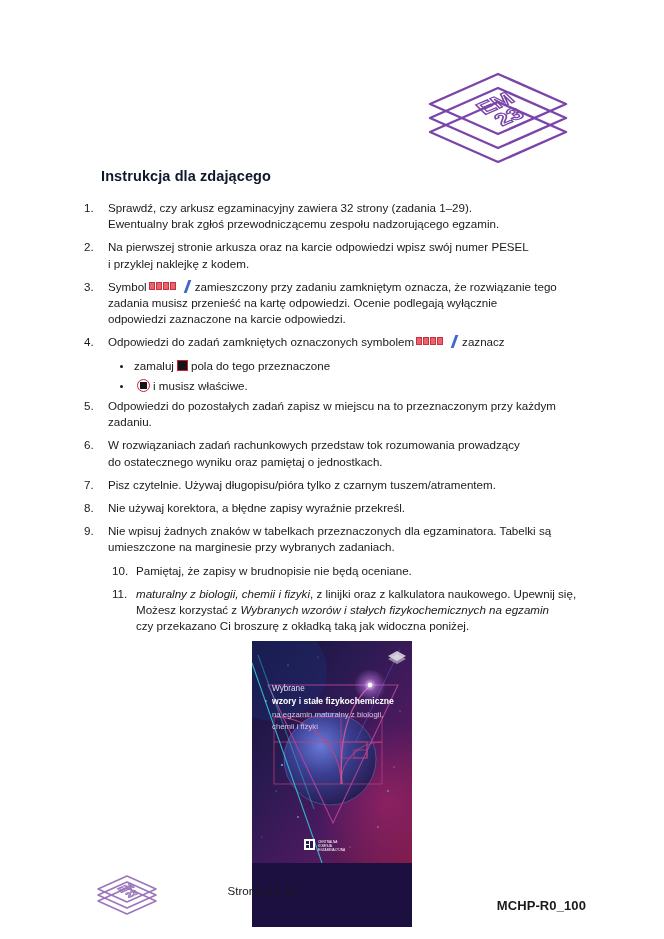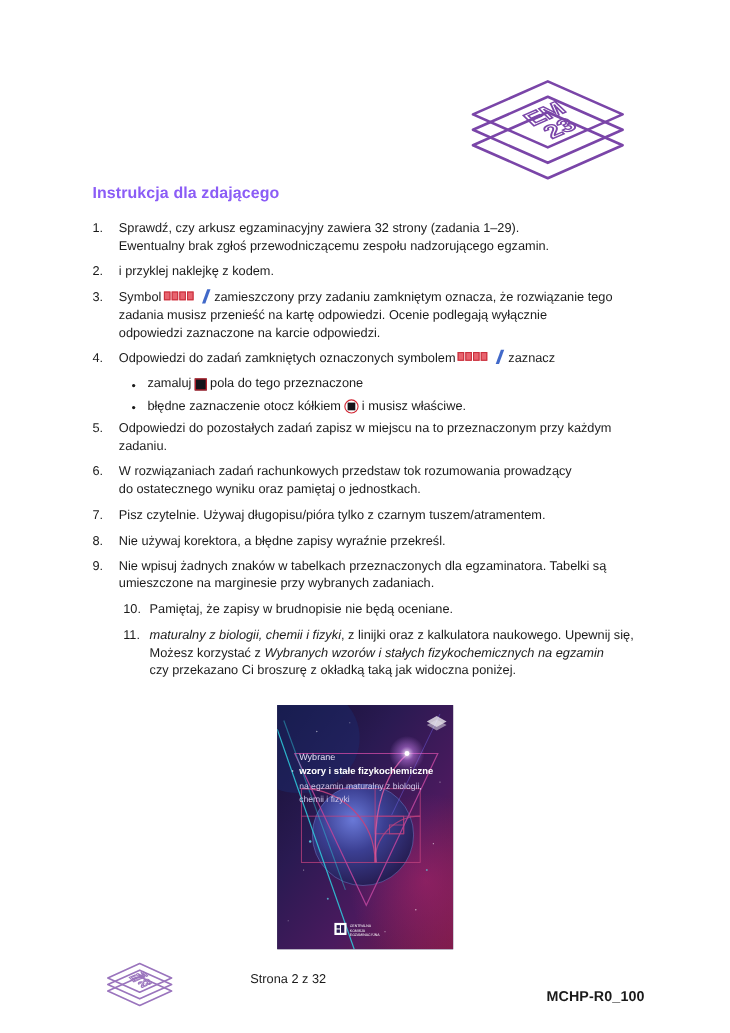--- a/index.html
+++ b/index.html
@@ -38,26 +38,26 @@
     left: 92px;
     top: 872px;
     width: 70px;
     height: 48px;
   }
   .em-logo-small svg { display: block; }
 
   
   .heading {
     position: absolute;
-    left: 84px;
+    left: 101px;
     top: 168px;
     font-size: 14.5px;
     font-weight: bold;
     letter-spacing: 0.1px;
-    color: #8b5cf6;
+    color: #0f172a;
   }
 
   
   .instructions {
     position: absolute;
     left: 84px;
     top: 200px;
     width: 508px;
     font-size: 11.6px;
     line-height: 16.2px;
@@ -178,21 +178,21 @@
     width: 7px; height: 7px;
     background: #15141a;
   }
 
   
   .cover {
     position: absolute;
     left: 252px;
     top: 641px;
     width: 160px;
-    height: 222px;
+    height: 286px;
     overflow: hidden;
     background: #1b1040;
   }
   .cover svg { display: block; }
 
   
   .footer-page {
     position: absolute;
     left: 0;
     top: 884px;
@@ -242,20 +242,21 @@
       <span class="ins-num">1.</span>
       <span class="ins-body">
         <span class="ins-line">Sprawdź, czy arkusz egzaminacyjny zawiera 32 strony (zadania 1–29).</span>
         <span class="ins-line">Ewentualny brak zgłoś przewodniczącemu zespołu nadzorującego egzamin.</span>
       </span>
     </div>
 
     <div class="ins-item">
       <span class="ins-num">2.</span>
       <span class="ins-body">
+        <span class="ins-line">Na pierwszej stronie arkusza oraz na karcie odpowiedzi wpisz swój numer PESEL</span>
         <span class="ins-line">i przyklej naklejkę z kodem.</span>
       </span>
     </div>
 
     <div class="ins-item">
       <span class="ins-num">3.</span>
       <span class="ins-body">
         <span class="ins-line"><span>Symbol</span><span class="sym-boxes"><i class="bx"></i><i class="bx"></i><i class="bx"></i><i class="bx"></i></span><span class="sym-slash"></span><span>zamieszczony przy zadaniu zamkniętym oznacza, że rozwiązanie tego</span></span>
         <span class="ins-line">zadania musisz przenieść na kartę odpowiedzi. Ocenie podlegają wyłącznie</span>
         <span class="ins-line">odpowiedzi zaznaczone na karcie odpowiedzi.</span>
@@ -271,21 +272,20 @@
 
     <ul class="sub-list">
       <li>
         <span class="bullet-dot"></span>
         <span>zamaluj</span>
         <span class="sym-fillsquare"></span>
         <span>pola do tego przeznaczone</span>
       </li>
       <li>
         <span class="bullet-dot"></span>
-        <span>błędne zaznaczenie otocz kółkiem</span>
         <span class="sym-circlesquare"></span>
         <span>i musisz właściwe.</span>
       </li>
     </ul>
 
     <div class="ins-item">
       <span class="ins-num">5.</span>
       <span class="ins-body">
         <span class="ins-line">Odpowiedzi do pozostałych zadań zapisz w miejscu na to przeznaczonym przy każdym</span>
         <span class="ins-line">zadaniu.</span>

